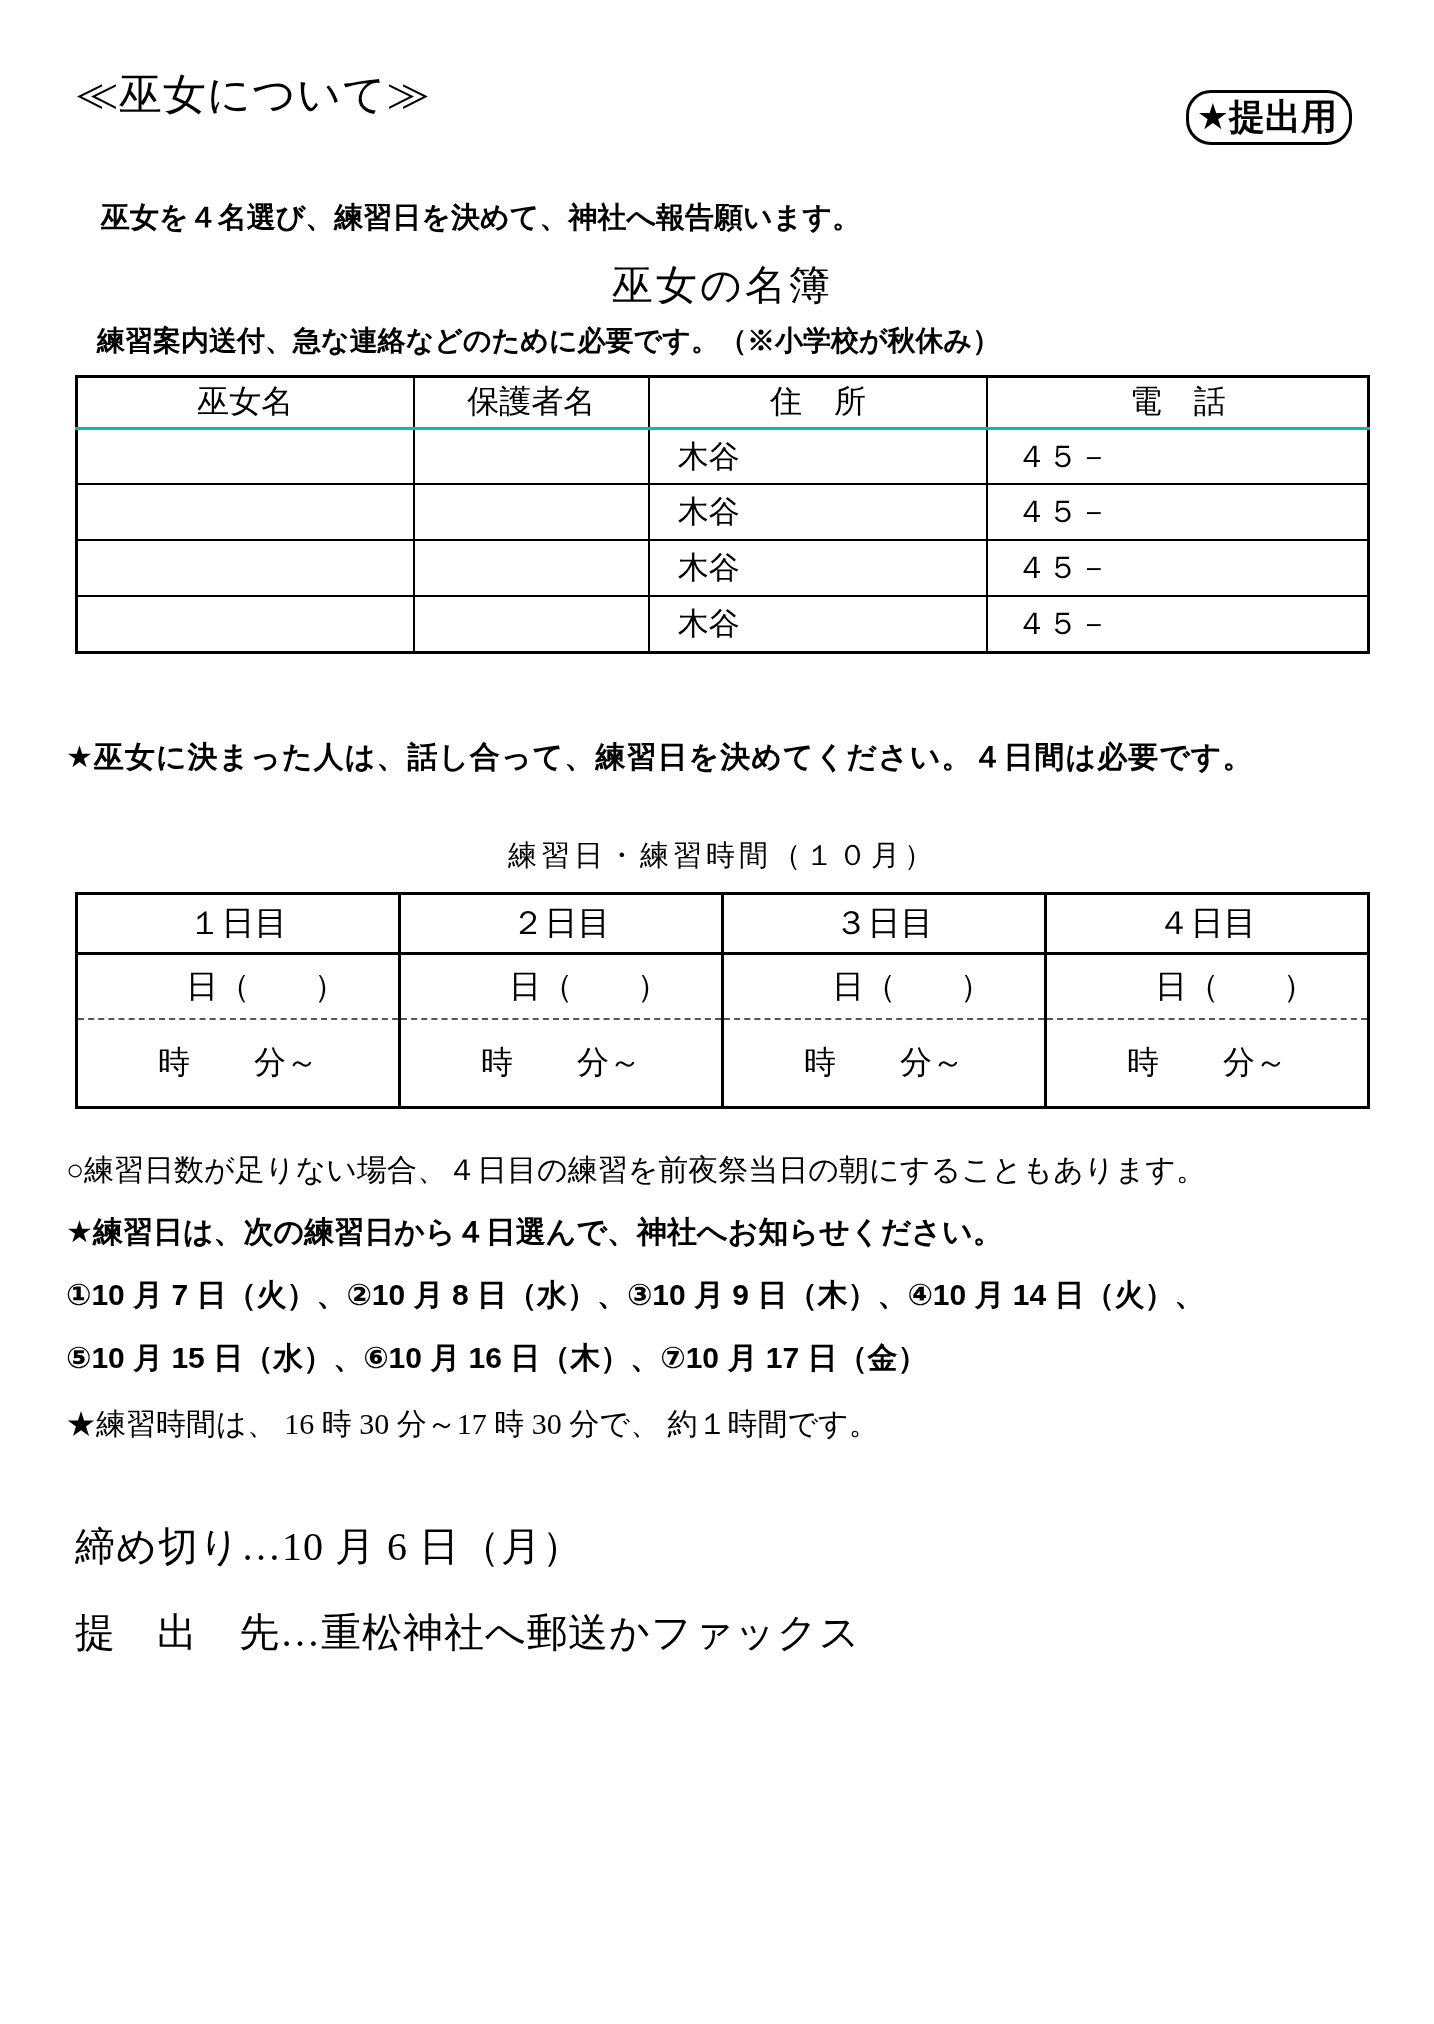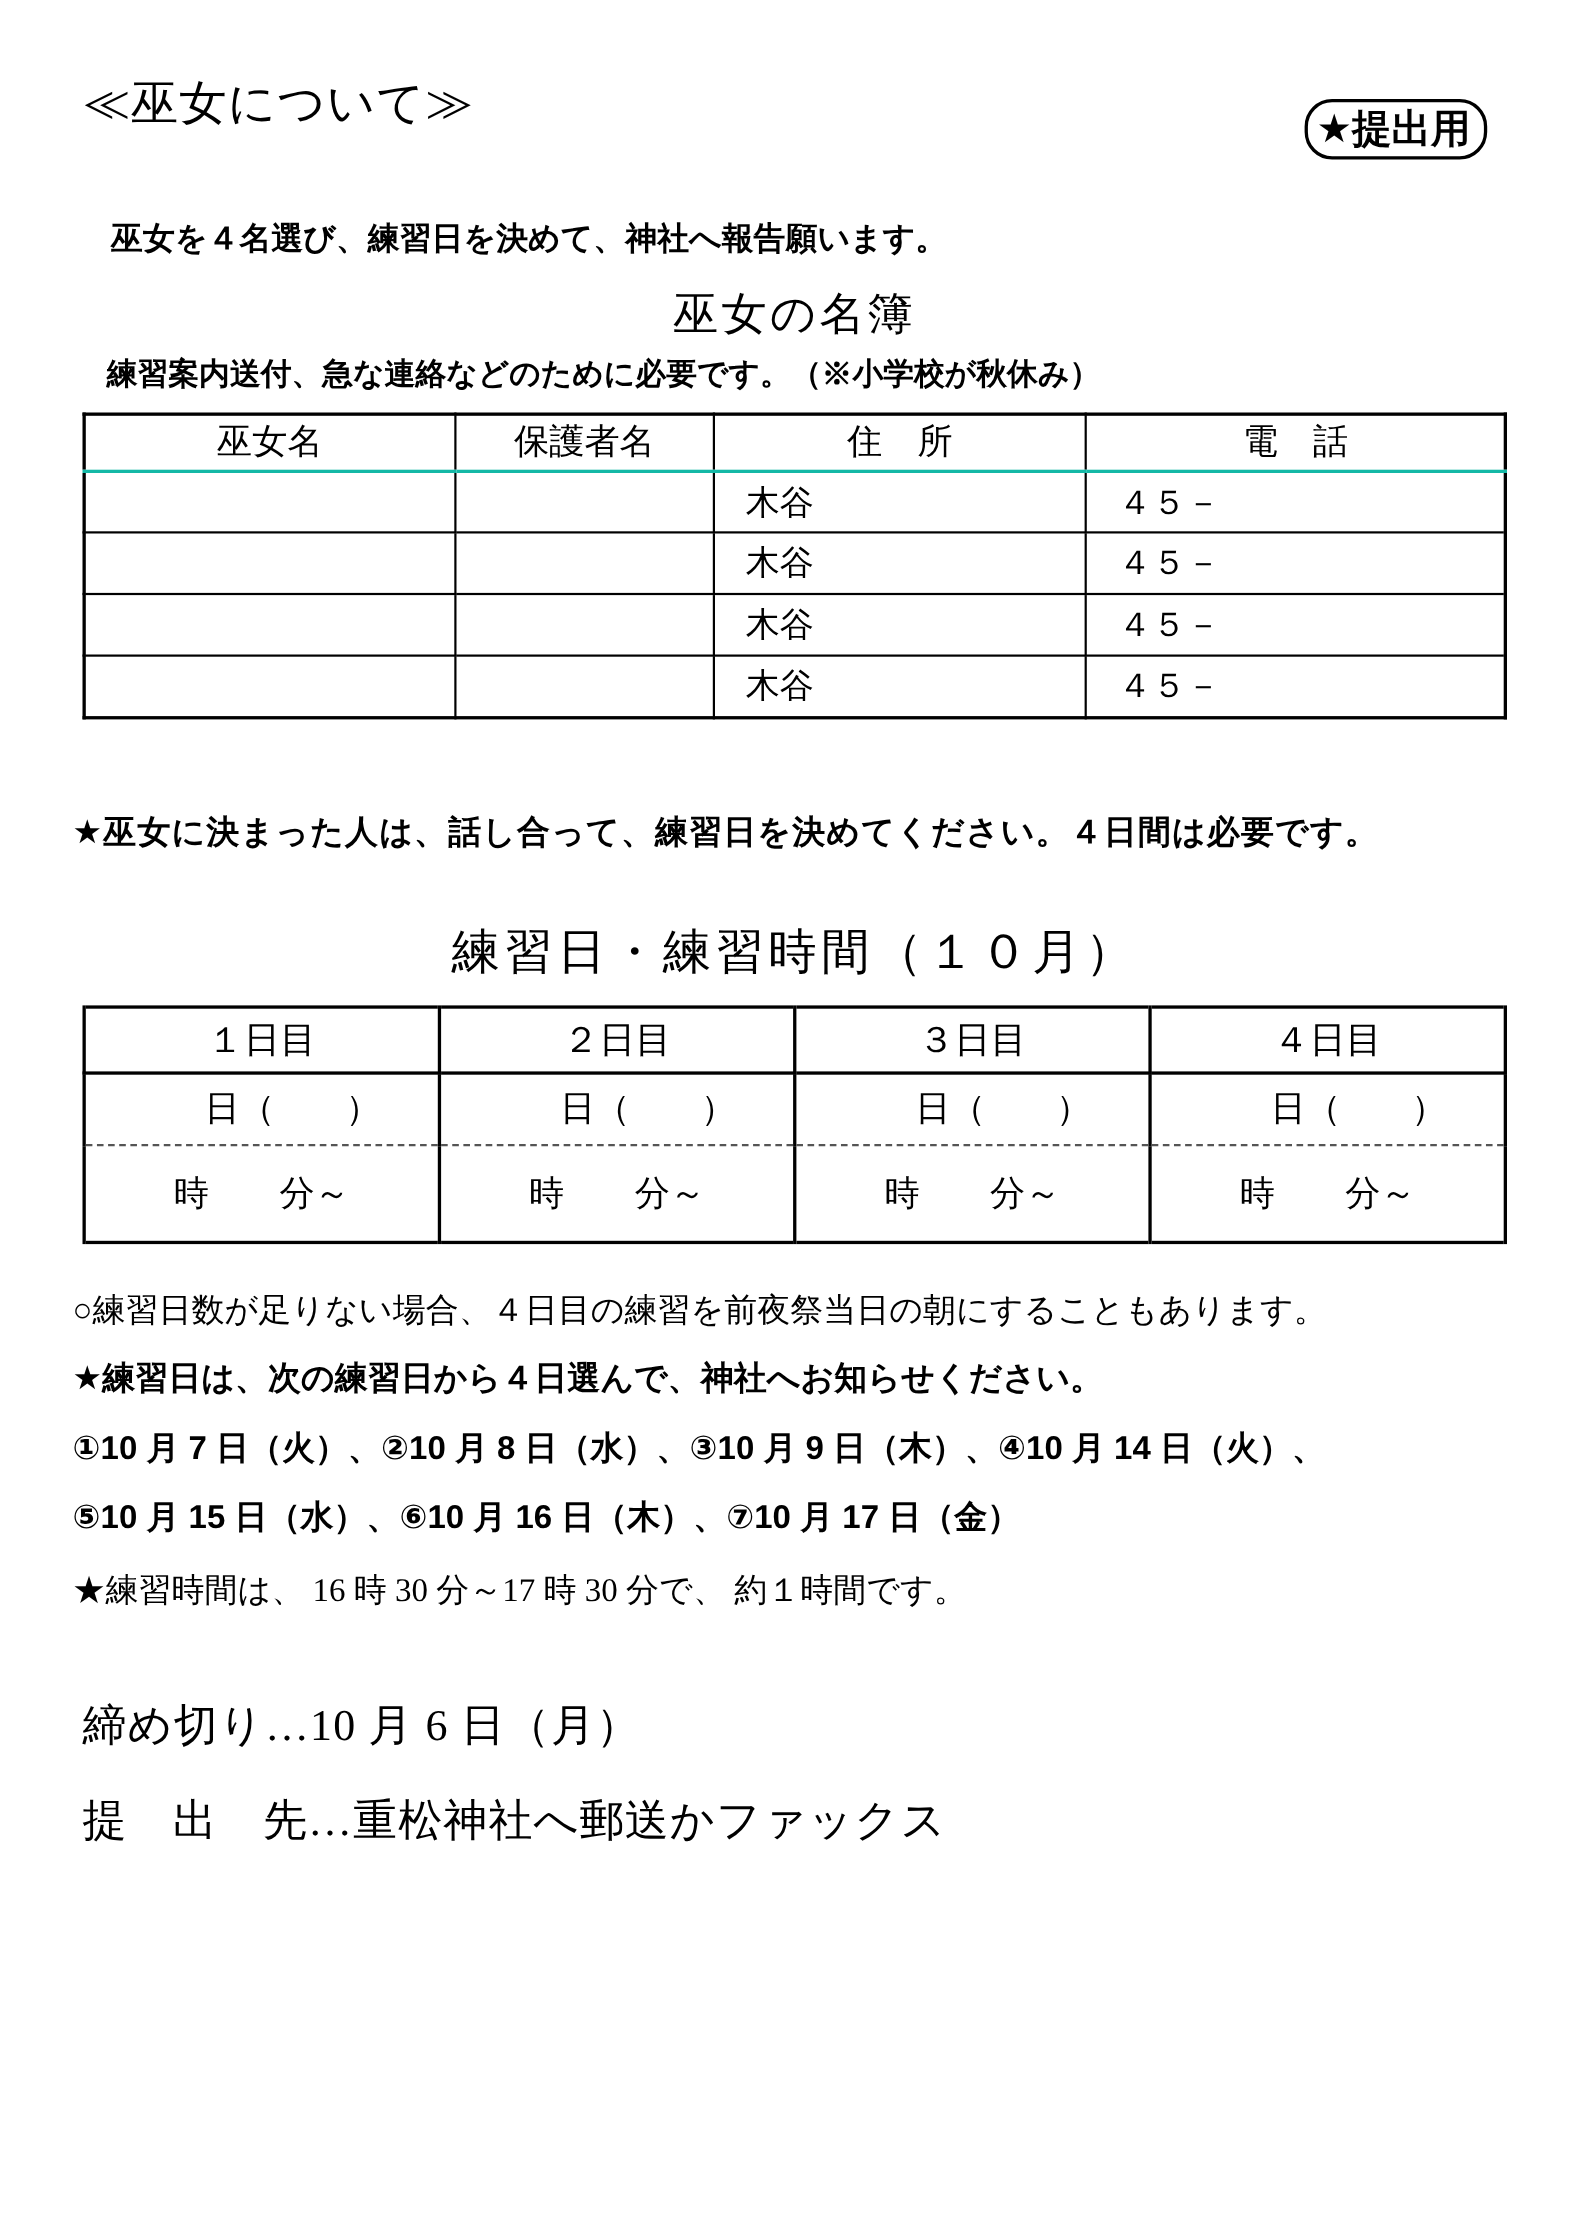--- a/index.html
+++ b/index.html
@@ -94,21 +94,21 @@
     margin-top: 82px;
     margin-left: -9px;
     font-size: 30px;
     line-height: 1.4;
     letter-spacing: 1px;
   }
 
   .schedule-title {
     margin-top: 56px;
     text-align: center;
-    font-size: 44px;
+    font-size: 29px;
     line-height: 1.45;
     letter-spacing: 4px;
   }
 
   
   table.schedule {
     margin-top: 16px;
     width: 1295px;
     border-collapse: collapse;
     table-layout: fixed;

